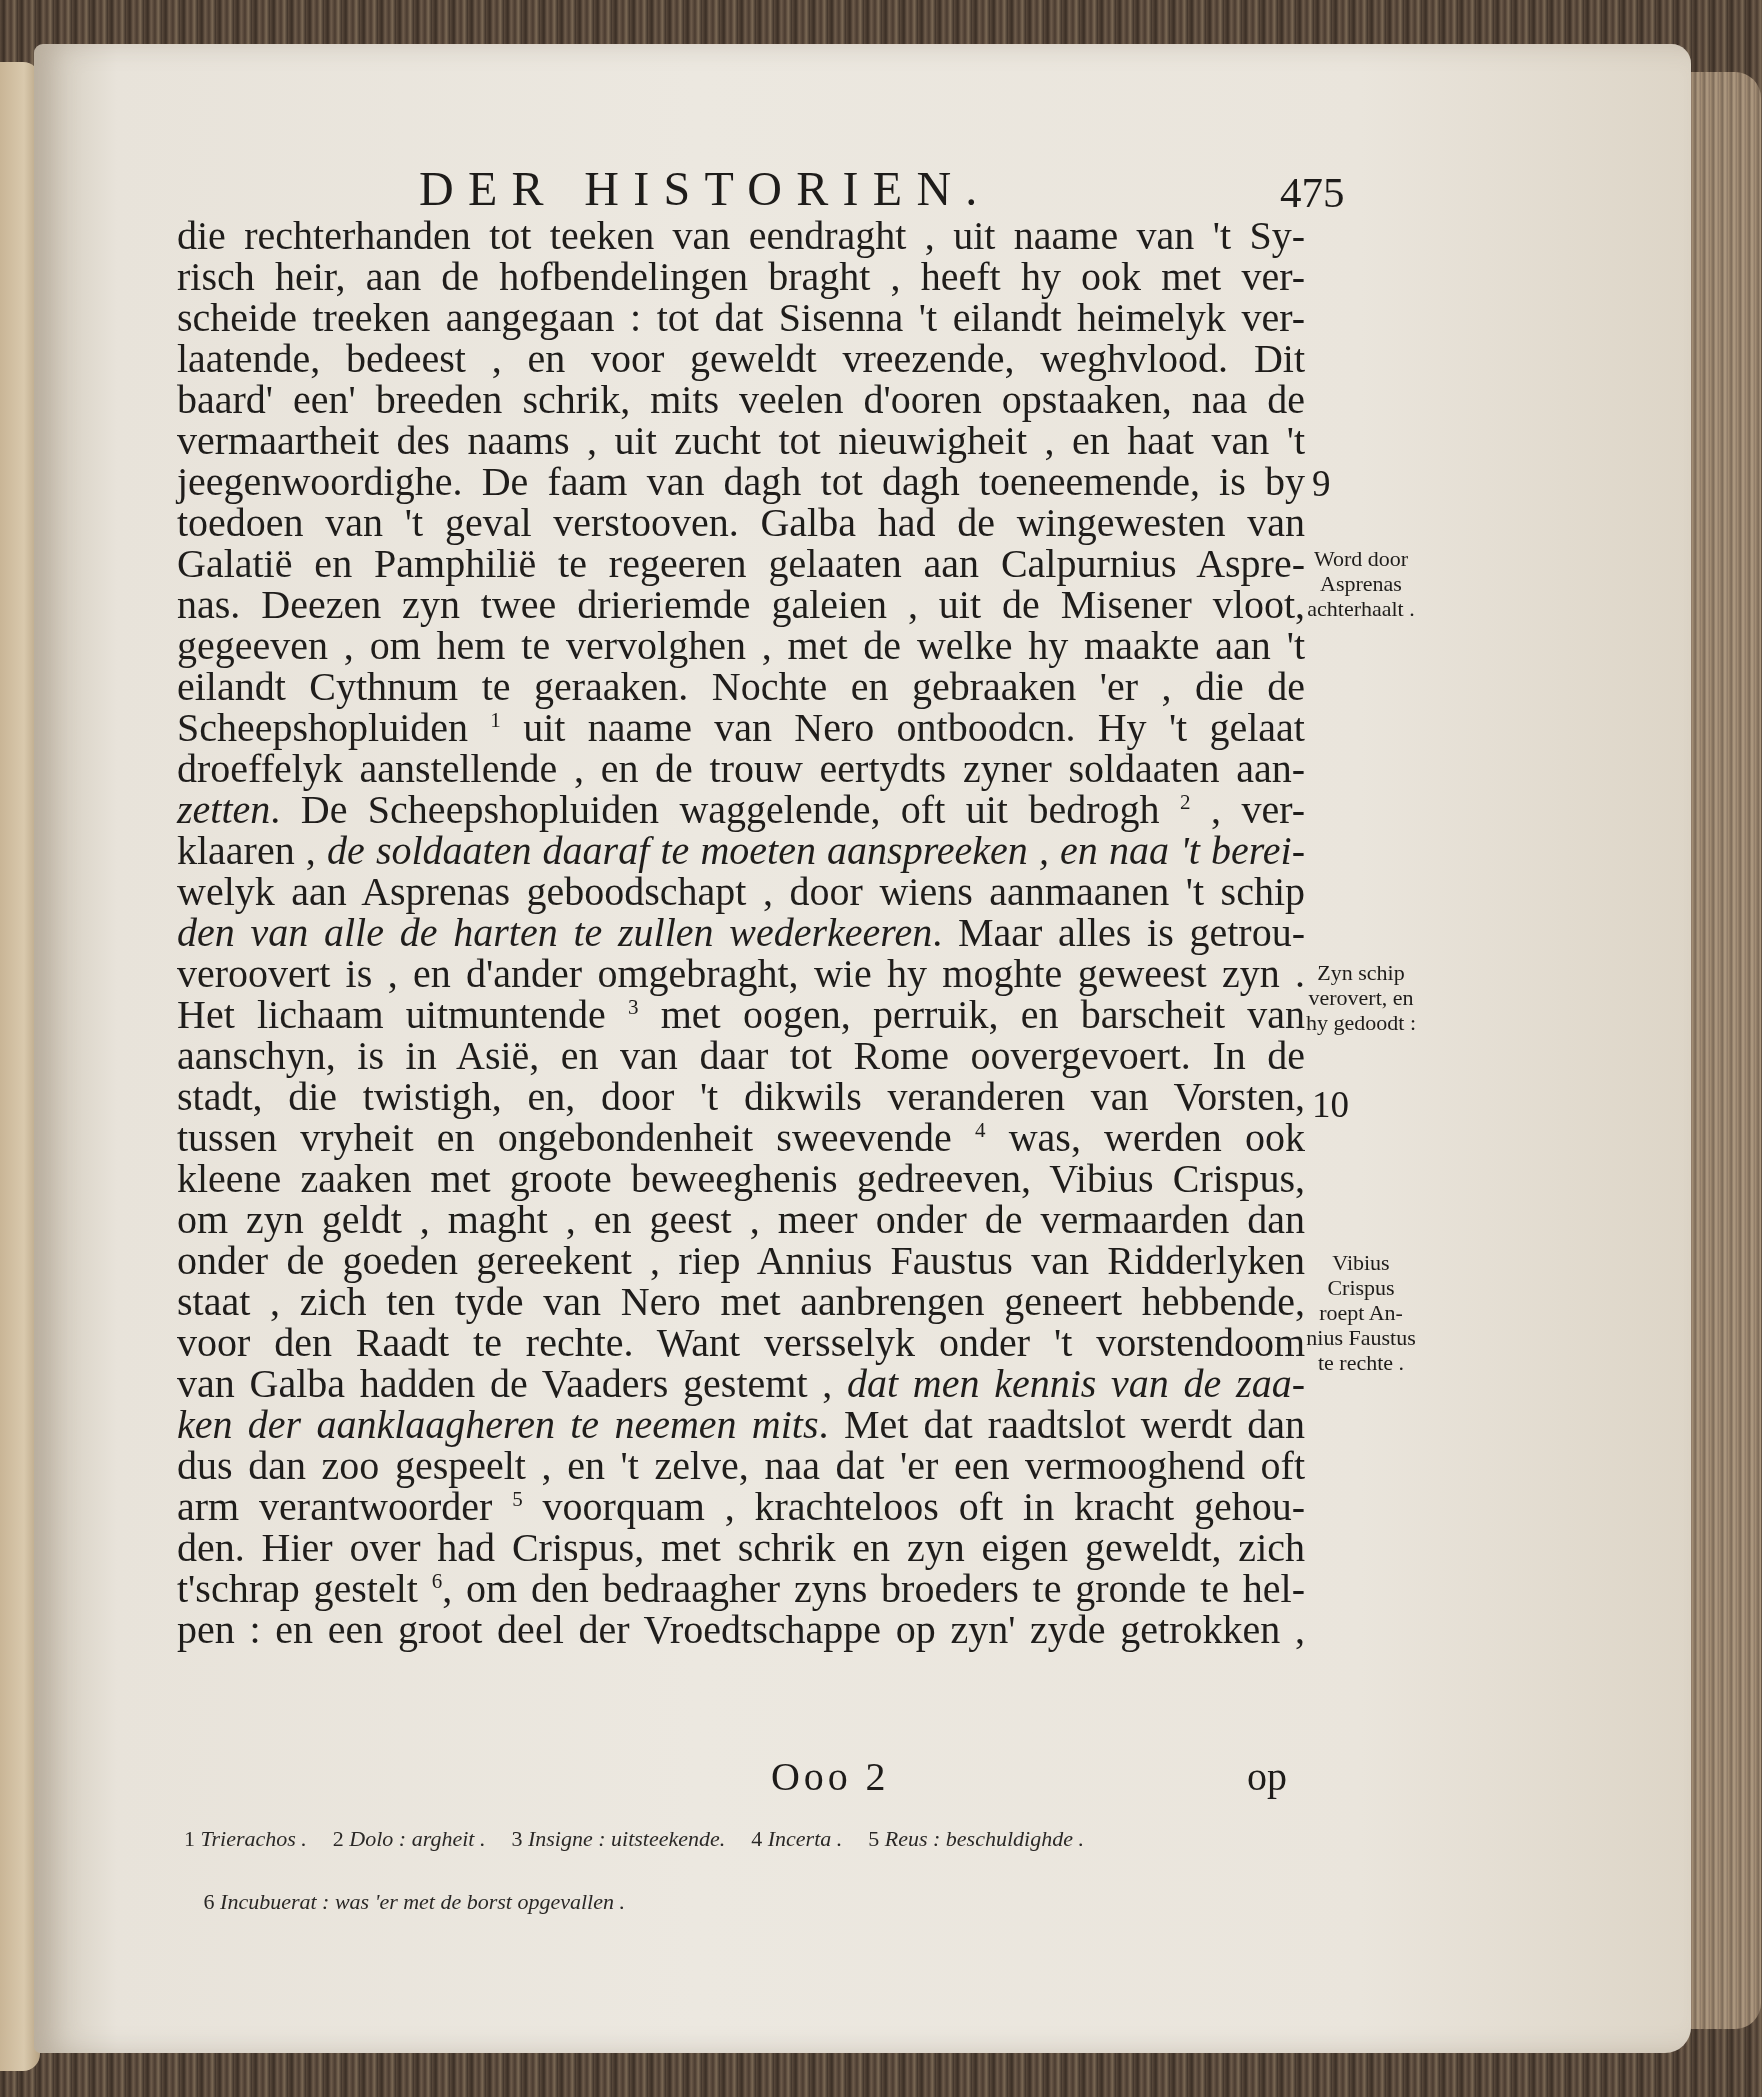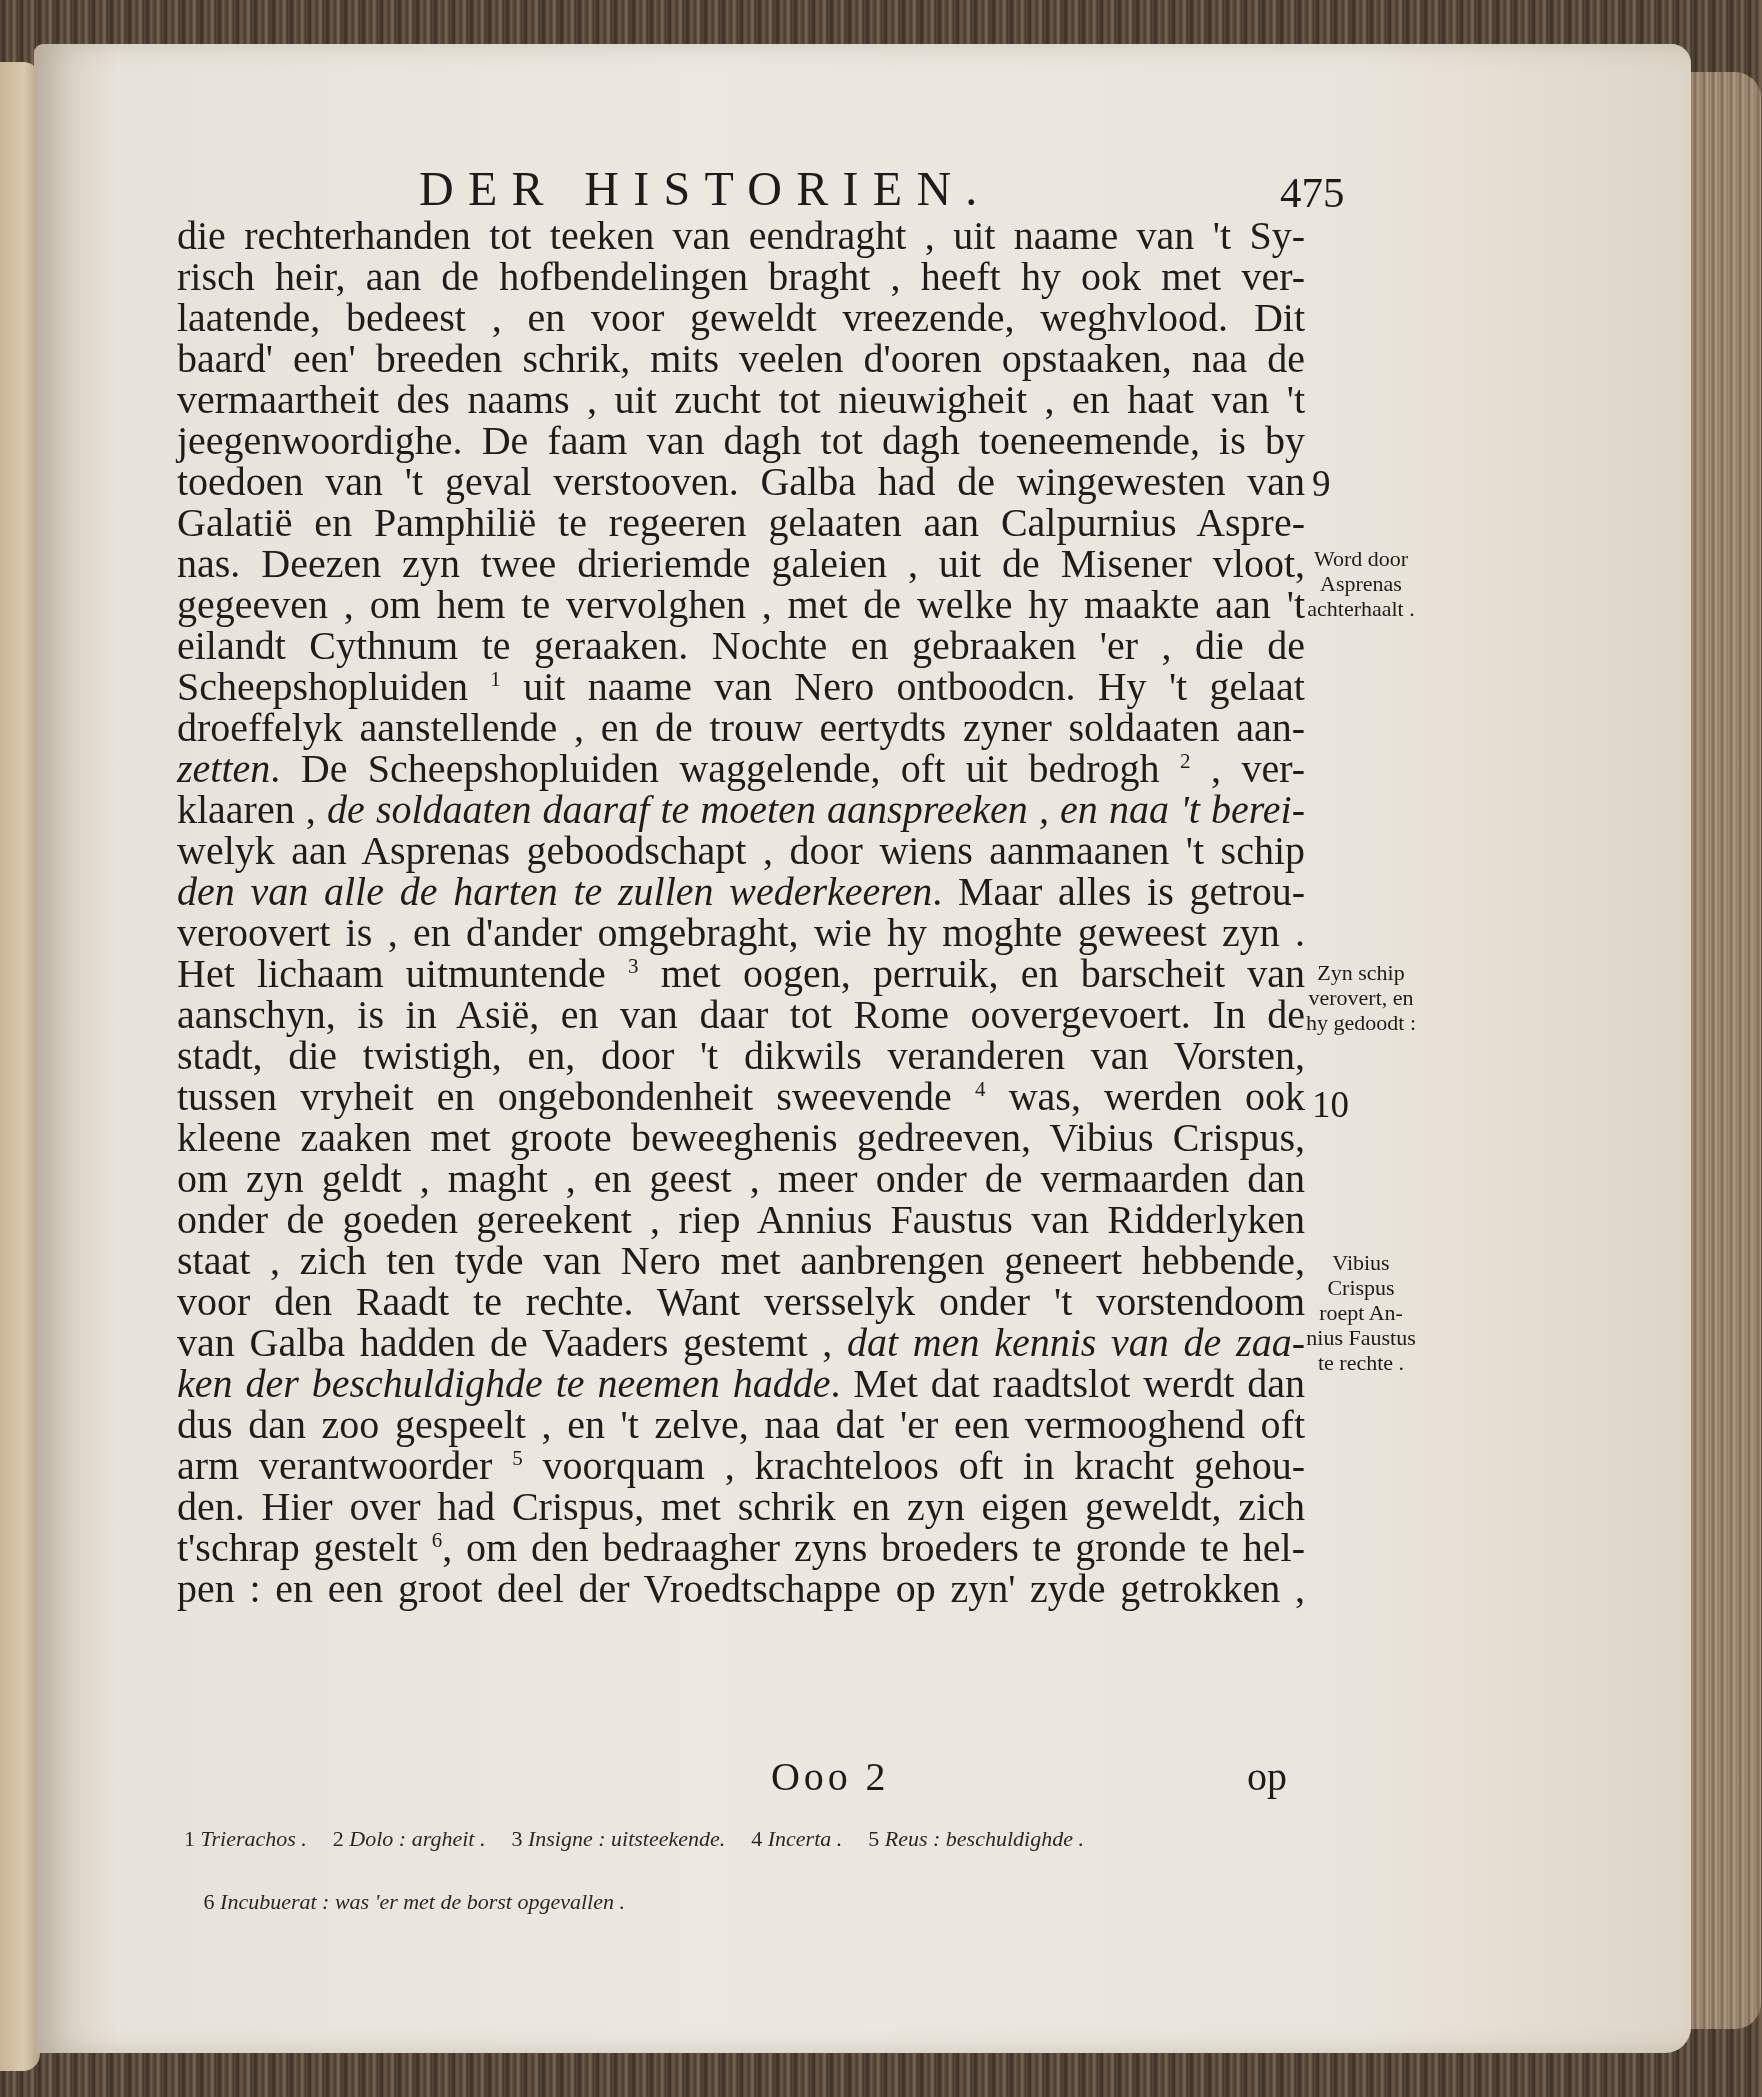--- a/index.html
+++ b/index.html
@@ -52,20 +52,21 @@
 <div class="right-edges"></div>
 
 <div class="page">
   <div class="page-inner">
     <div class="header">DER HISTORIEN.</div>
     <div class="pagenum">475</div>
 
     <div class="body-text" id="body-text">
         <span class="line"><span>die rechterhanden tot teeken van eendraght ,  uit naame van 't Sy-</span></span>
         <span class="line"><span>risch heir,  aan de hofbendelingen braght ,  heeft hy ook met ver-</span></span>
+        <span class="line"><span>scheide treeken aangegaan :  tot dat Sisenna 't eilandt heimelyk ver-</span></span>
         <span class="line"><span>laatende,  bedeest ,  en voor geweldt vreezende,  weghvlood.  Dit</span></span>
         <span class="line"><span>baard' een' breeden schrik,  mits veelen d'ooren opstaaken,  naa de</span></span>
         <span class="line"><span>vermaartheit des naams ,  uit zucht tot nieuwigheit ,  en haat van 't</span></span>
         <span class="line"><span>jeegenwoordighe.   De faam van dagh tot dagh toeneemende,  is by</span></span>
         <span class="line"><span>toedoen van 't geval verstooven.   Galba had de wingewesten van</span></span>
         <span class="line"><span>Galatië en Pamphilië te regeeren gelaaten aan Calpurnius Aspre-</span></span>
         <span class="line"><span>nas.  Deezen zyn twee drieriemde galeien ,  uit de Misener vloot,</span></span>
         <span class="line"><span>gegeeven ,  om hem te vervolghen ,  met de welke hy maakte aan 't</span></span>
         <span class="line"><span>eilandt Cythnum te geraaken.   Nochte en gebraaken 'er ,  die de</span></span>
         <span class="line"><span>Scheepshopluiden </span><span class="sup">1</span><span> uit naame van Nero ontboodcn.   Hy 't gelaat</span></span>
@@ -78,21 +79,21 @@
         <span class="line"><span>Het lichaam uitmuntende </span><span class="sup">3</span><span> met oogen,  perruik,  en barscheit van</span></span>
         <span class="line"><span>aanschyn,  is in Asië,  en van daar tot Rome oovergevoert.   In de</span></span>
         <span class="line"><span>stadt,  die twistigh,  en,  door 't dikwils veranderen van Vorsten,</span></span>
         <span class="line"><span>tussen vryheit en ongebondenheit sweevende </span><span class="sup">4</span><span> was,  werden ook</span></span>
         <span class="line"><span>kleene zaaken met groote beweeghenis gedreeven,  Vibius Crispus,</span></span>
         <span class="line"><span>om zyn geldt ,  maght ,  en geest ,  meer onder de vermaarden dan</span></span>
         <span class="line"><span>onder de goeden gereekent ,  riep Annius Faustus van Ridderlyken</span></span>
         <span class="line"><span>staat ,  zich ten tyde van Nero met aanbrengen geneert hebbende,</span></span>
         <span class="line"><span>voor den Raadt te rechte.   Want versselyk onder 't vorstendoom</span></span>
         <span class="line"><span>van Galba hadden de Vaaders gestemt ,  </span><span class="it">dat men kennis van de zaa-</span></span>
-        <span class="line"><span class="it">ken der beschuldighde te neemen hadde</span><span>.  Met dat raadtslot werdt dan</span></span>
+        <span class="line"><span class="it">ken der aanklaagheren te neemen mits</span><span>.  Met dat raadtslot werdt dan</span></span>
         <span class="line"><span>dus dan zoo gespeelt ,  en 't zelve,  naa dat 'er een vermooghend oft</span></span>
         <span class="line"><span>arm verantwoorder </span><span class="sup">5</span><span> voorquam ,  krachteloos oft in kracht gehou-</span></span>
         <span class="line"><span>den.  Hier over had Crispus,  met schrik en zyn eigen geweldt,  zich</span></span>
         <span class="line"><span>t'schrap gestelt </span><span class="sup">6</span><span>,  om den bedraagher zyns broeders te gronde te hel-</span></span>
         <span class="line"><span>pen :  en een groot deel der Vroedtschappe op zyn' zyde getrokken ,</span></span>
       </div>
 
     <div id="margin-layer">
         <div class="margin-num" style="left: 1278px; top: 418px;">9</div>
         <div class="margin-num" style="left: 1278px; top: 1039px;">10</div>

